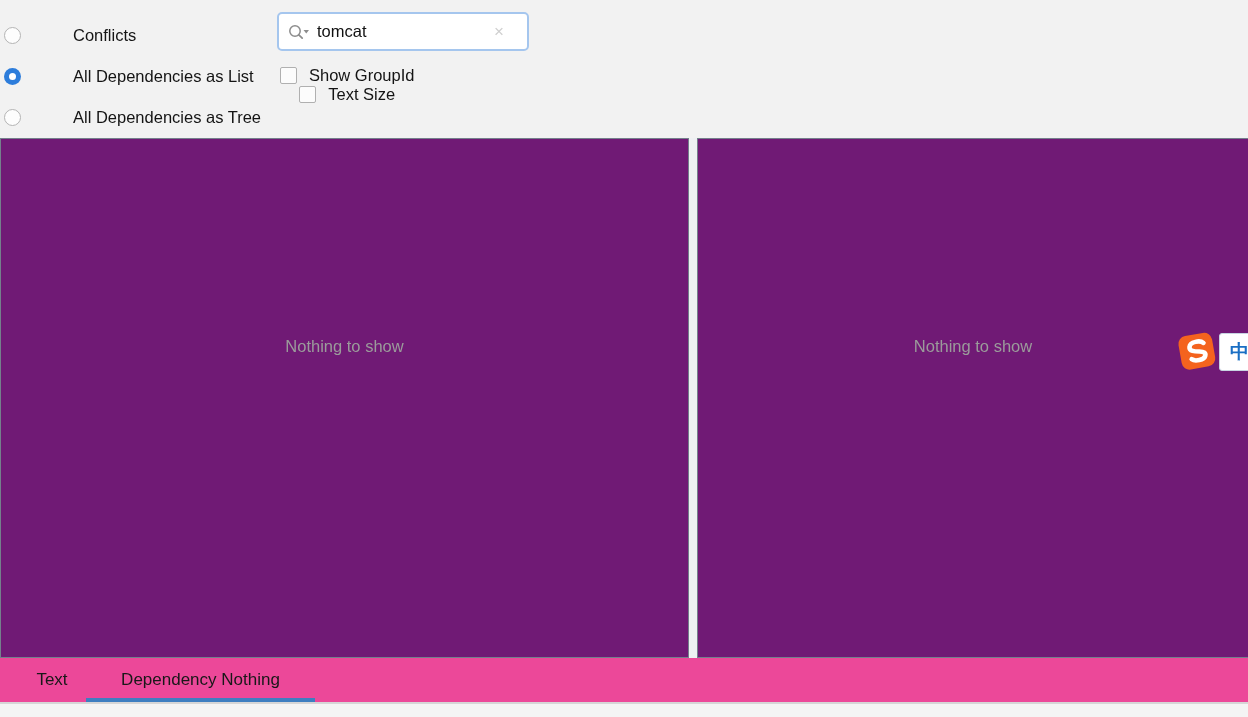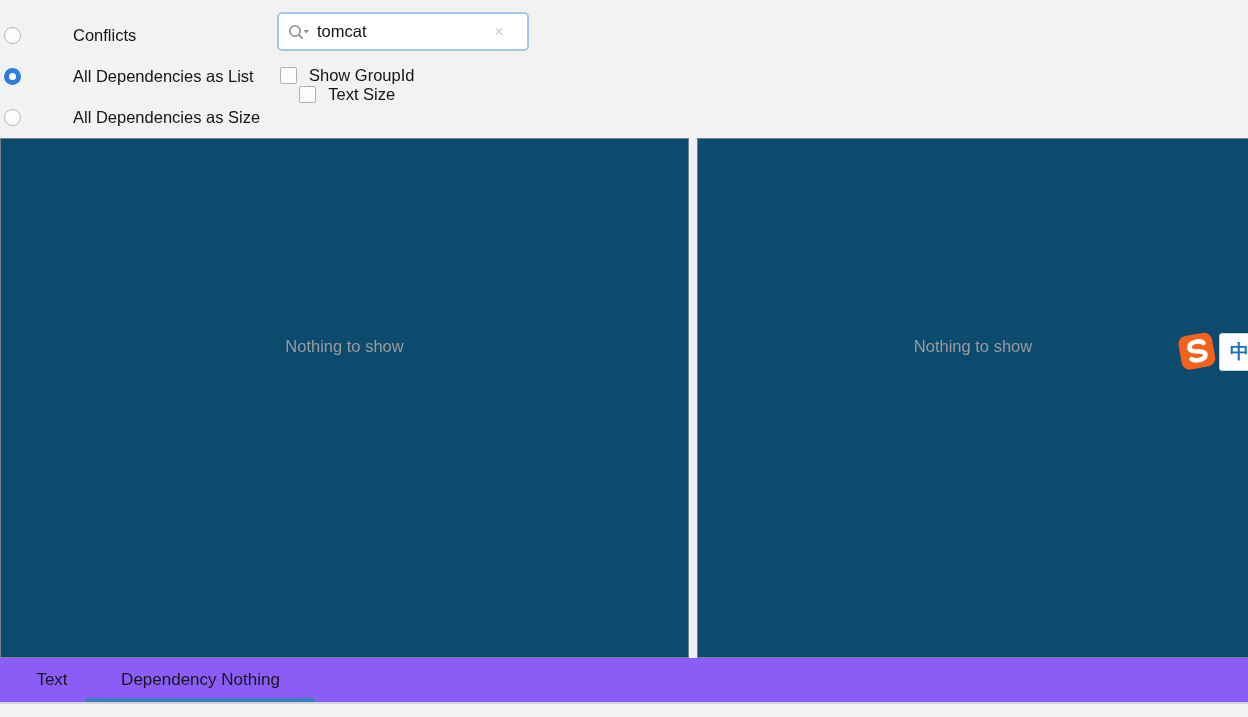--- a/index.html
+++ b/index.html
@@ -147,21 +147,21 @@
     position: absolute;
     left: 0;
     top: 138px;
     width: 1248px;
     height: 520px;
   }
   .pane {
     position: absolute;
     top: 0;
     height: 520px;
-    background: #0c4a6e;
+    background: #701a75;
     box-sizing: border-box;
     border: 1px solid #74808c;
     overflow: hidden;
   }
   #left-pane {
     left: 0;
     width: 689px;
   }
   #right-pane {
     left: 697px;
@@ -188,21 +188,21 @@
     cursor: col-resize;
   }
 
   
   #tabbar {
     position: absolute;
     left: 0;
     top: 658px;
     width: 1248px;
     height: 44px;
-    background: #8b5cf6;
+    background: #ec4899;
     border-bottom: 2px solid #d6d6d6;
   }
   .tab {
     position: absolute;
     top: 0;
     height: 44px;
     display: flex;
     align-items: center;
     justify-content: center;
     font-size: 17px;
@@ -279,21 +279,21 @@
       <span class="radio-label">Conflicts</span>
     </div>
 
     <div class="radio-row">
       <span class="radio-mark checked"></span>
       <span class="radio-label">All Dependencies as List</span>
     </div>
 
     <div class="radio-row">
       <span class="radio-mark"></span>
-      <span class="radio-label">All Dependencies as Size</span>
+      <span class="radio-label">All Dependencies as Tree</span>
     </div>
 
   </div>
 
   <div id="search-wrap">
     <span>
       <svg id="search-icon" viewBox="0 0 24 18" xmlns="http://www.w3.org/2000/svg">
         <circle cx="8" cy="8" r="5.2" fill="none" stroke="#8c8c8c" stroke-width="1.5"></circle>
         <line x1="11.8" y1="11.8" x2="15.2" y2="15.2" stroke="#8c8c8c" stroke-width="1.7" stroke-linecap="round"></line>
         <polygon points="16.5,7 22,7 19.25,10.5" fill="#8c8c8c"></polygon>

